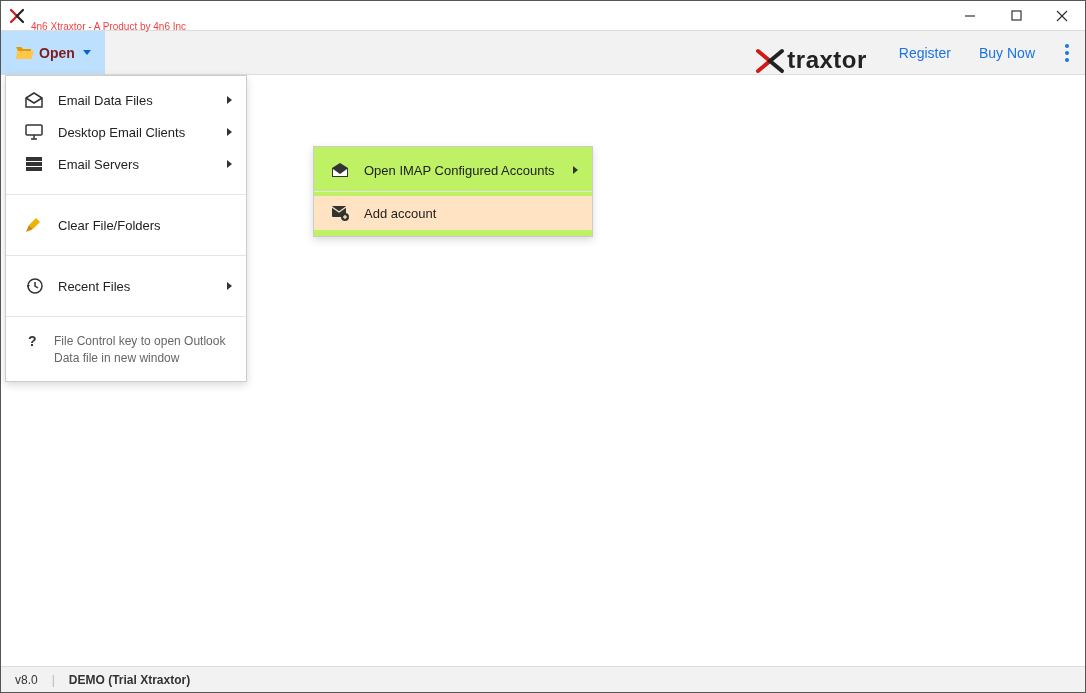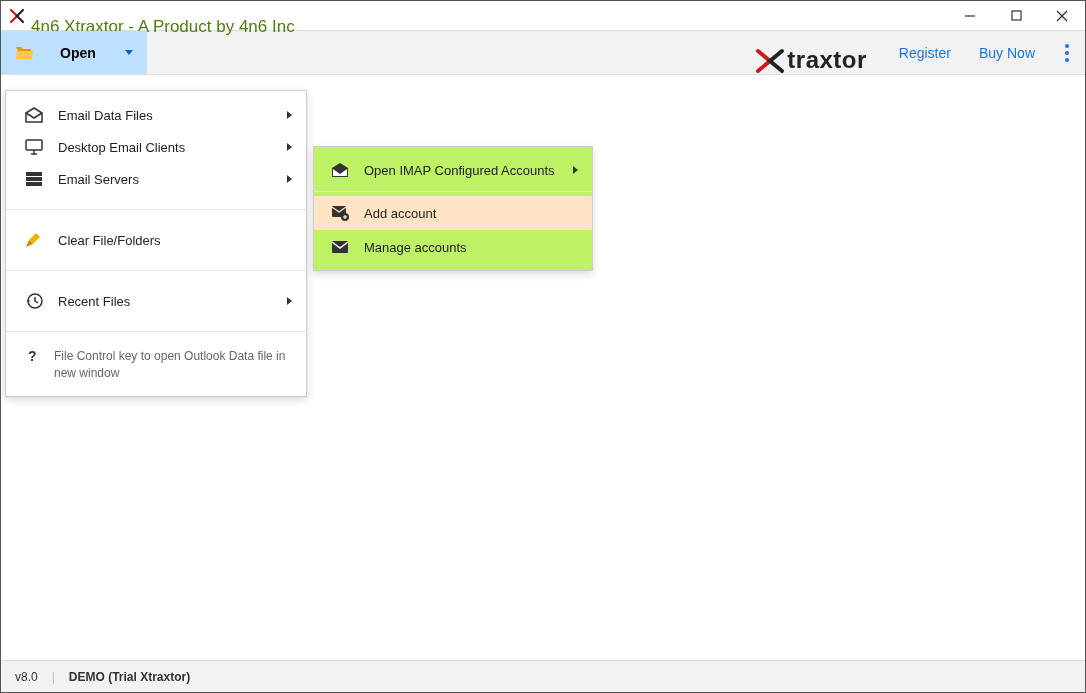--- a/index.html
+++ b/index.html
@@ -21,43 +21,43 @@
     background: #fff;
     display: flex;
     align-items: center;
     padding-left: 8px;
     border-bottom: 1px solid #ddd;
   }
   .titlebar .app-icon {
     width: 16px; height: 16px; margin-right: 6px;
     display: inline-flex; align-items: center; justify-content: center;
   }
-  .titlebar-text { font-size: 17px; color: #4d7c0f; margin-top: 22px; }
+  .titlebar-text { font-size: 10px; color: #ef4444; margin-top: 22px; }
   .win-controls { margin-left: auto; display: flex; }
   .win-btn {
     width: 46px; height: 30px;
     display: flex; align-items: center; justify-content: center;
     font-size: 14px; color: #333;
   }
 
   
   .toolbar {
     height: 44px;
     background: #f2f2f2;
     border-bottom: 1px solid #ddd;
     display: flex;
     align-items: stretch;
   }
   .open-btn {
     background: #bde0ff;
     display: flex;
     align-items: center;
     padding: 0 14px;
-    gap: 25px;
-    color: #000000;
+    gap: 4px;
+    color: #7f1d1d;
     font-weight: 600;
     font-size: 14px;
   }
   .open-btn .caret {
     width: 0; height: 0;
     border-left: 4px solid transparent;
     border-right: 4px solid transparent;
     border-top: 5px solid #0066cc;
     margin-left: 4px;
   }
@@ -84,23 +84,23 @@
   
   .main {
     position: relative;
     height: calc(100% - 30px - 44px - 26px);
     background: #fff;
   }
 
   
   .menu {
     position: absolute;
-    top: 15px;
+    top: 0;
     left: 4px;
-    width: 302px;
+    width: 242px;
     background: #fff;
     border: 1px solid #ccc;
     box-shadow: 0 3px 8px rgba(0,0,0,0.15);
     z-index: 10;
   }
   .menu-item {
     display: flex; align-items: center;
     height: 32px;
     padding: 0 14px 0 18px;
     gap: 14px;
@@ -140,21 +140,21 @@
     border: 1px solid #ccc;
     box-shadow: 0 3px 8px rgba(0,0,0,0.15);
     z-index: 11;
     padding: 6px 0;
   }
   .submenu .menu-item { height: 34px; padding: 0 14px 0 16px; }
   .submenu .menu-sep { margin: 4px 0; }
 
   
   .statusbar {
-    height: 32px;
+    height: 26px;
     background: #f2f2f2;
     border-top: 1px solid #ddd;
     display: flex; align-items: center;
     padding: 0 14px;
     gap: 14px;
     font-size: 12px;
     position: absolute;
     bottom: 0; left: 0; right: 0;
   }
   .statusbar .divider { color: #bbb; }
@@ -332,29 +332,20 @@
             <rect x="1" y="1" width="14" height="11" rx="1" fill="#333"></rect>
             <path d="M1 2 L8 7 L15 2" stroke="#ffe3c2" stroke-width="1.3" fill="none"></path>
             <circle cx="14" cy="12" r="4" fill="#333"></circle>
             <line x1="14" y1="10" x2="14" y2="14" stroke="#ffe3c2" stroke-width="1.3"></line>
             <line x1="12" y1="12" x2="16" y2="12" stroke="#ffe3c2" stroke-width="1.3"></line>
           </svg>
       </span>
       <span class="mi-label">Add account</span>
     </div>
 
-    <div class="menu-item">
-      <span class="mi-icon">
-        <svg width="18" height="14" viewBox="0 0 18 14">
-            <rect x="1" y="1" width="16" height="12" rx="1" fill="#333"></rect>
-            <path d="M1 2 L9 8 L17 2" stroke="#fff" stroke-width="1.5" fill="none"></path>
-          </svg>
-      </span>
-      <span class="mi-label">Manage accounts</span>
-    </div>
   </div>
 
 </div>
 
 <div class="statusbar">
   <span>v8.0</span>
   <span class="divider">|</span>
   <span class="status-demo">DEMO (Trial Xtraxtor)</span>
 </div>
 

